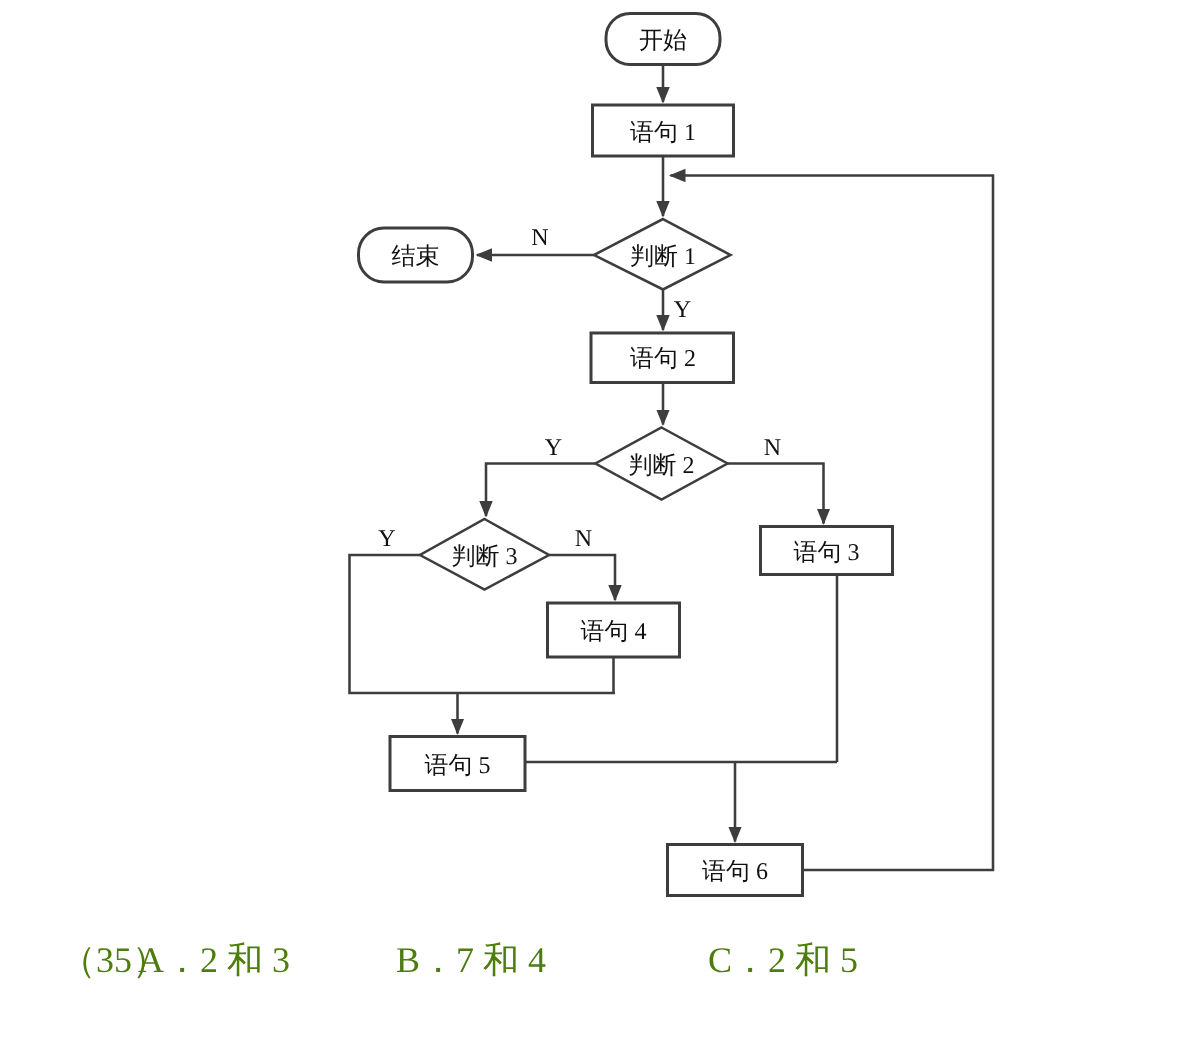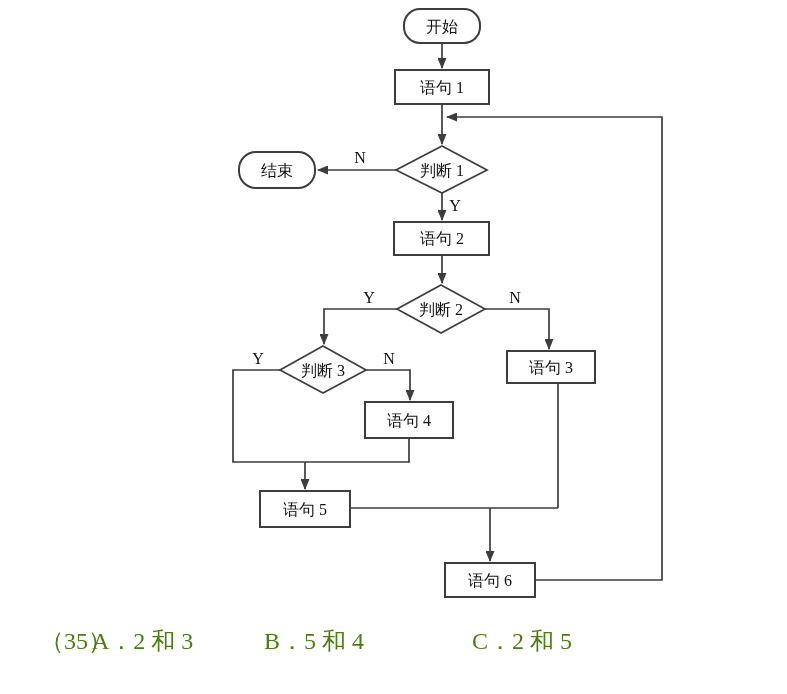--- a/index.html
+++ b/index.html
@@ -132,18 +132,18 @@
       <text class="branch-label" x="337" y="303">Y</text>
       <text class="branch-label" x="483" y="303">N</text>
       <text class="branch-label" x="226" y="364">Y</text>
       <text class="branch-label" x="357" y="364">N</text>
     </g>
   </svg>
 
   <div class="q-row" id="q-row-35">
     <span class="q-num">（35）</span>
     <span class="opt-a">A．2 和 3</span>
-    <span class="opt-b">B．5 和 4</span>
+    <span class="opt-b">B．7 和 4</span>
     <span class="opt-c">C．2 和 5</span>
   </div>
 
 
 </div>
 
 </body></html>

